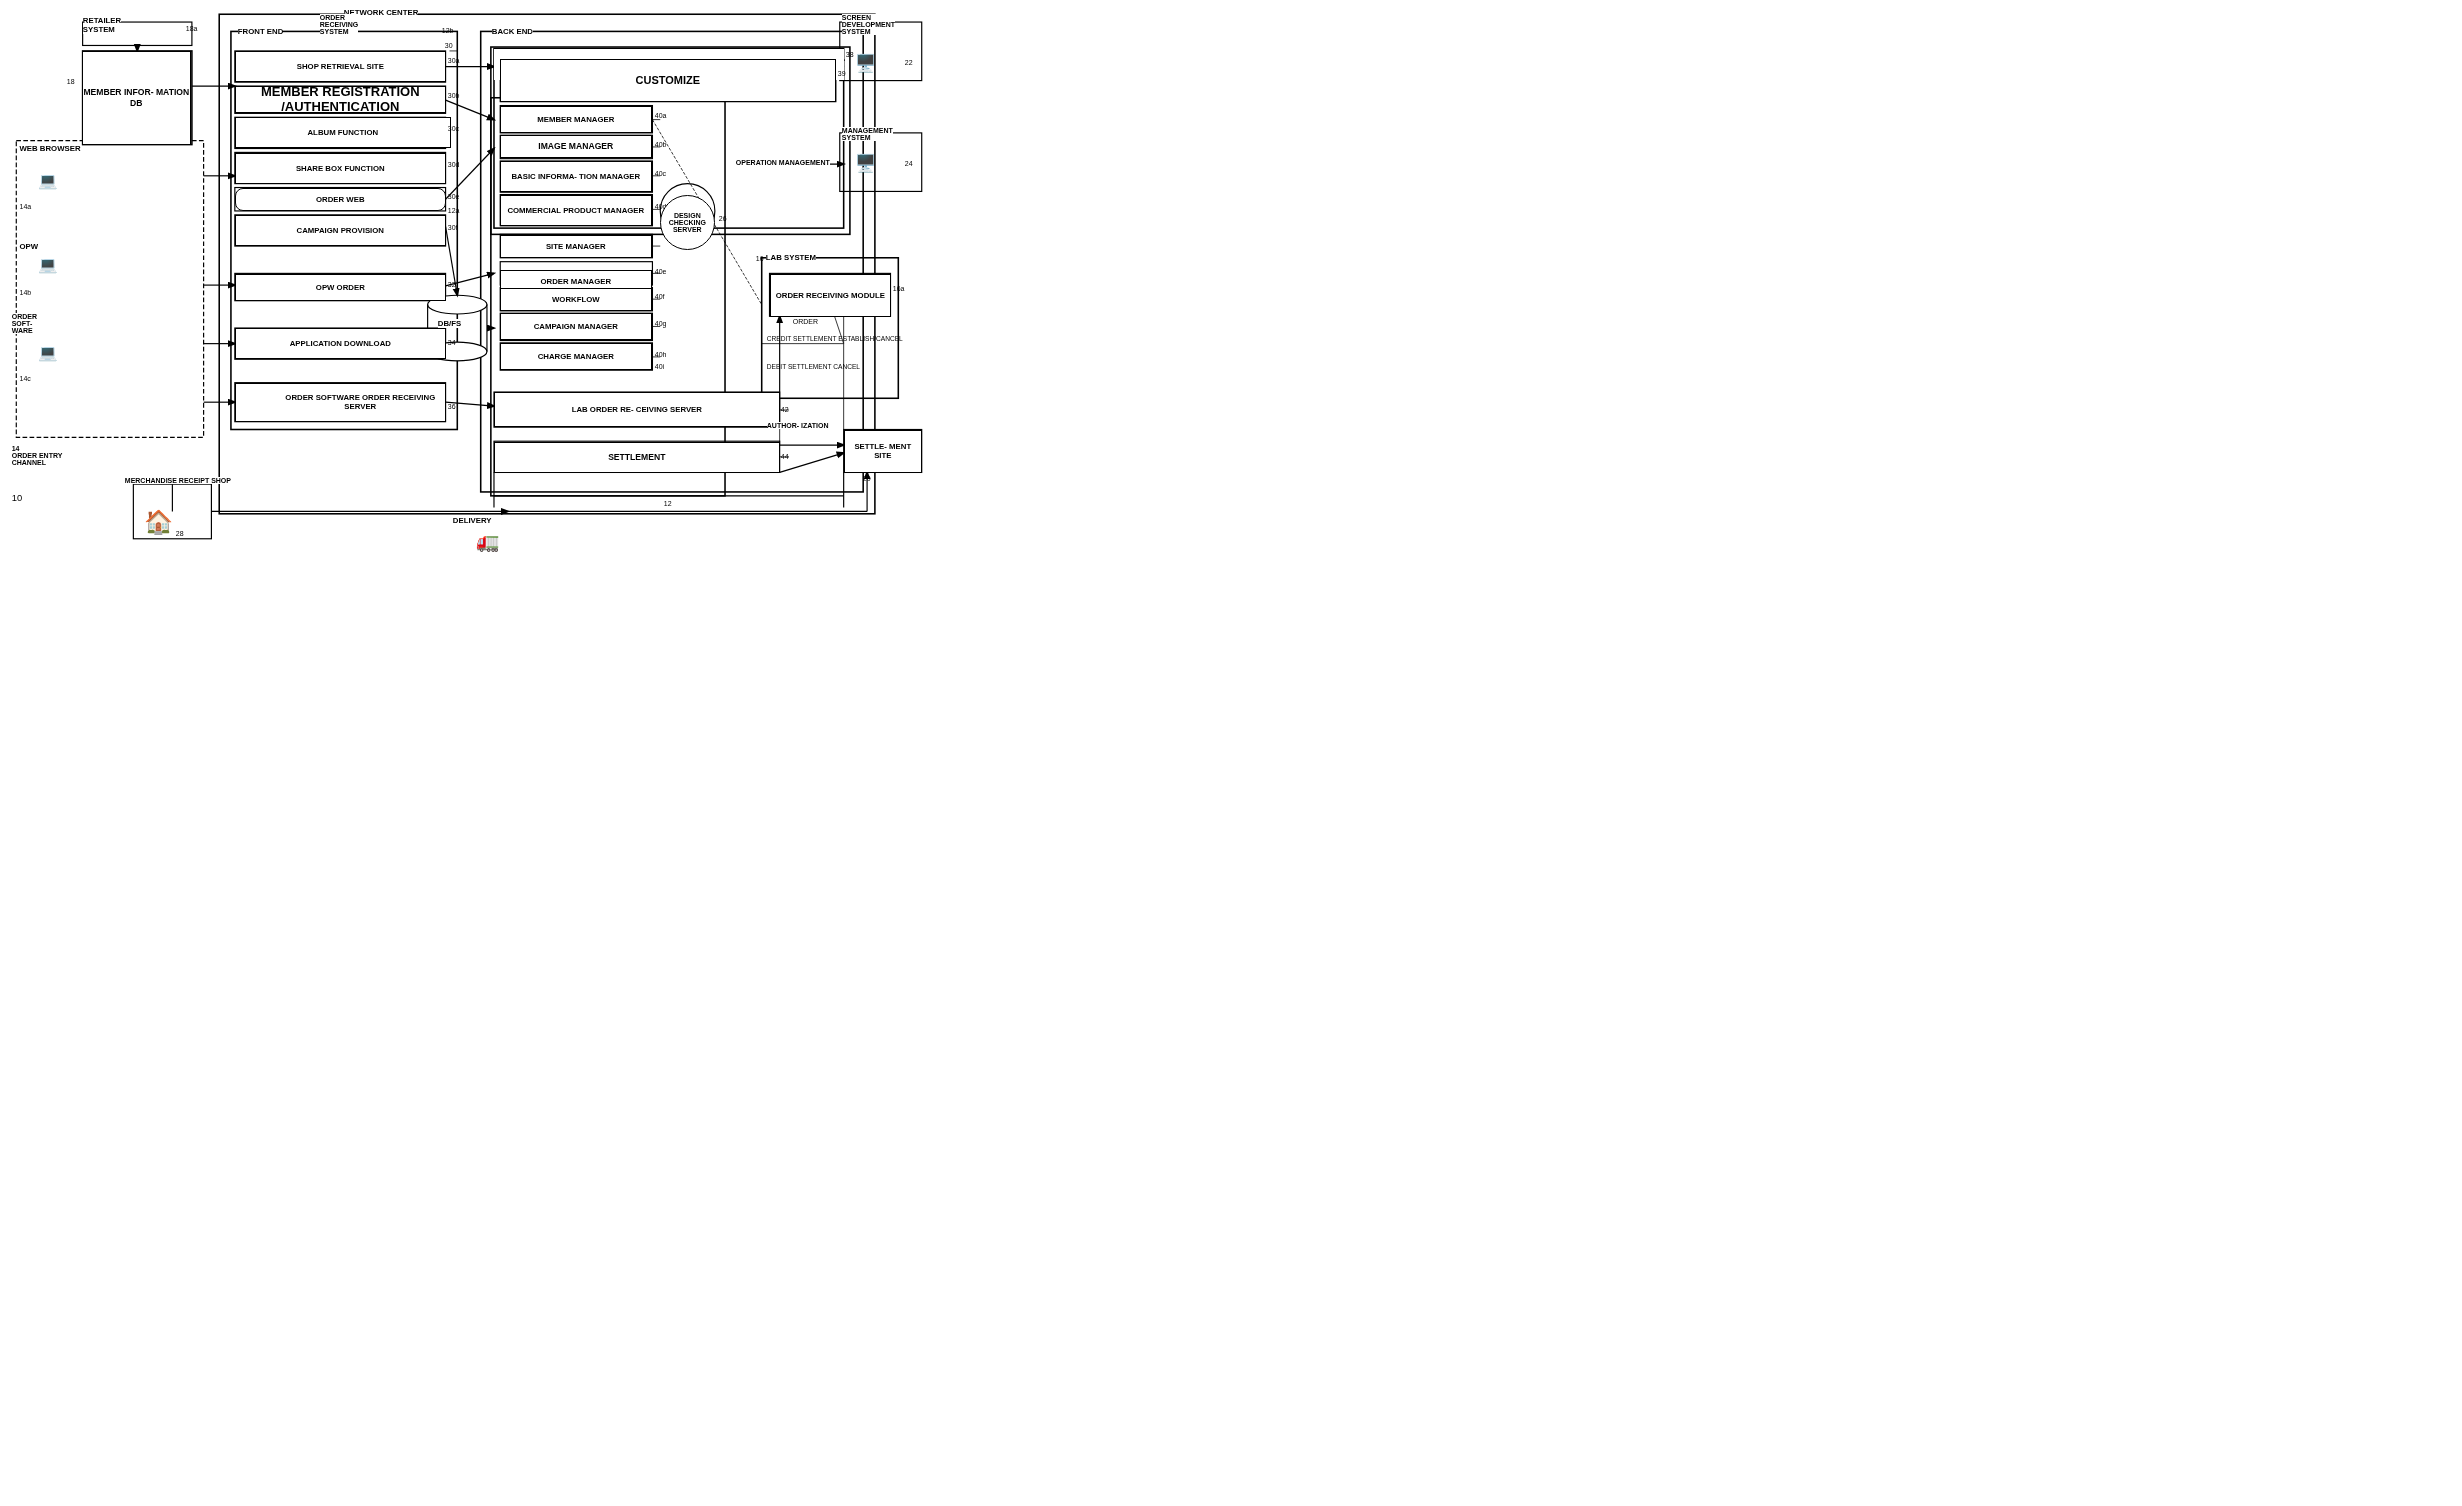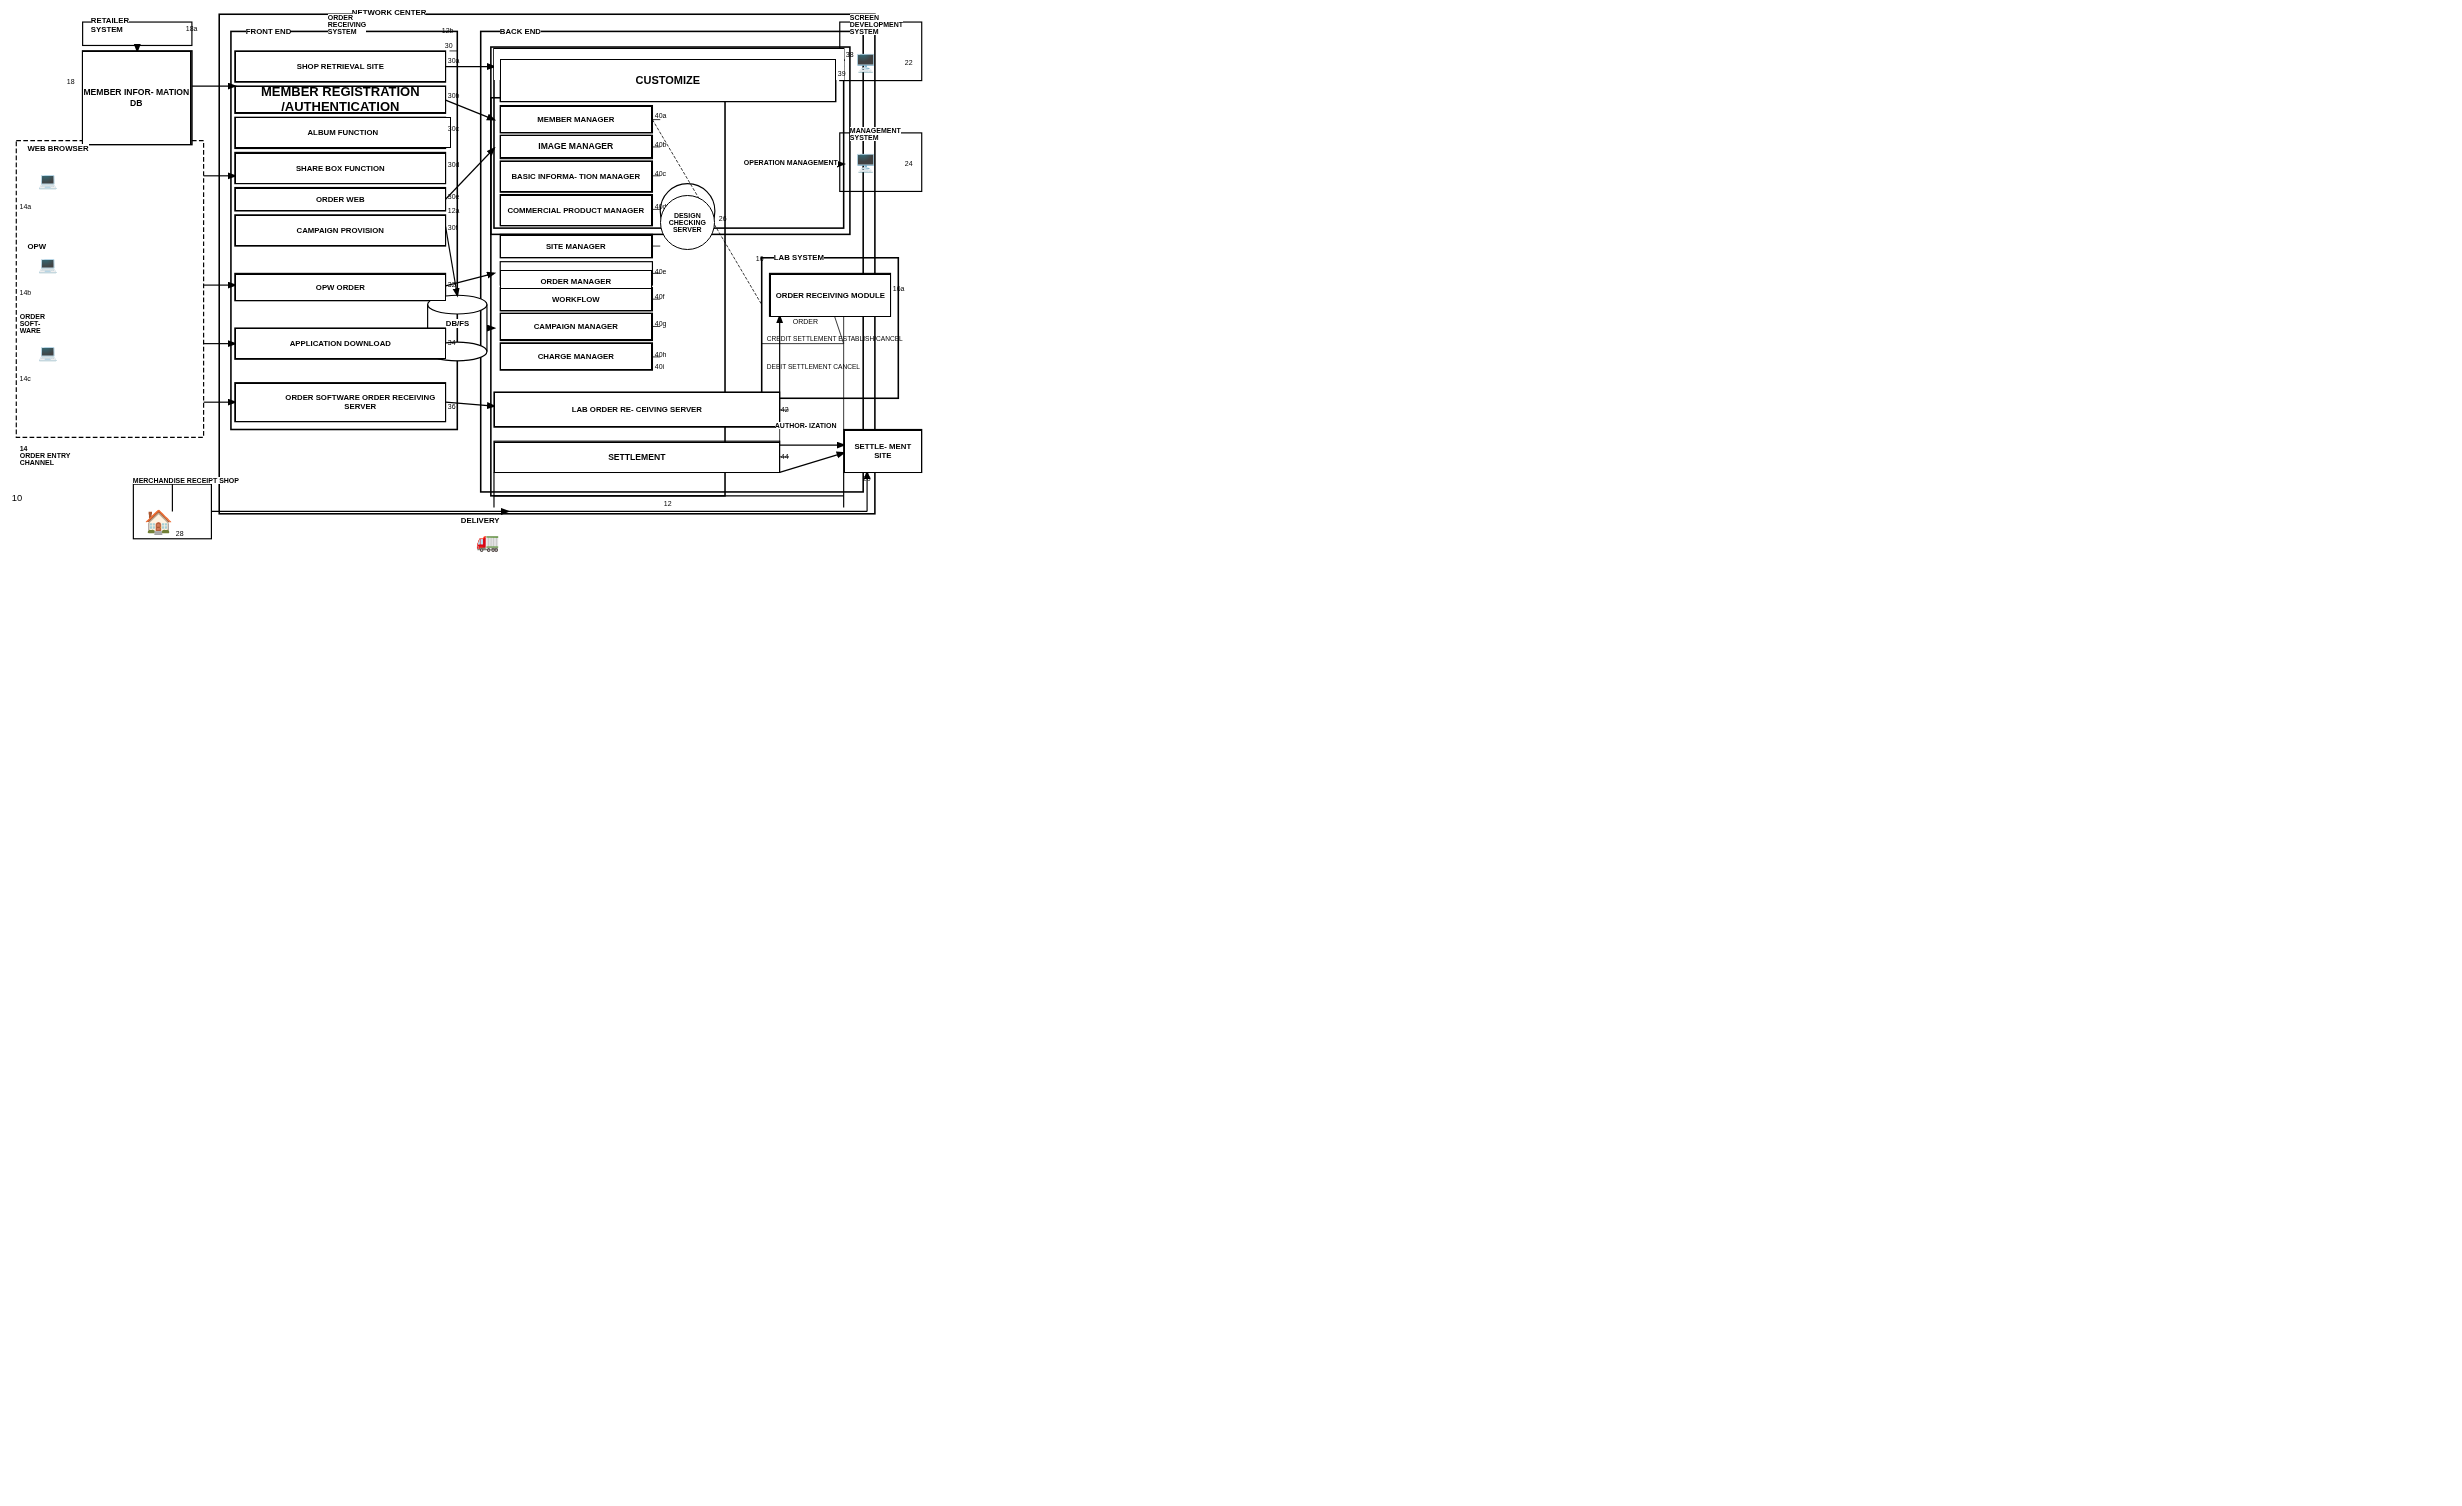--- a/index.html
+++ b/index.html
@@ -28,21 +28,20 @@
       text-align: center;
       font-weight: bold;
       font-size: 7.8px;
       line-height: 1.2;
     }
     .label {
       position: absolute;
       font-size: 7.8px;
       font-weight: bold;
       background: #fff;
-      margin-left: 8px;
     }
     .label-sm {
       position: absolute;
       font-size: 7px;
       font-weight: normal;
     }
     
     svg.arrows {
       position: absolute;
       top: 0; left: 0;
@@ -257,21 +256,21 @@
   <div class="label-sm" style="left:440px; top:84px;">30b</div>
 
   <div class="box" style="left:227px; top:109px; width:216px; height:31px; font-size:7.8px;">ALBUM
 FUNCTION</div>
   <div class="label-sm" style="left:440px; top:117px;">30c</div>
 
   <div class="box" style="left:227px; top:145px; width:211px; height:31px; font-size:7.8px;">SHARE BOX
 FUNCTION</div>
   <div class="label-sm" style="left:440px; top:153px;">30d</div>
 
-  <div class="box" style="left:227px; top:180px; width:211px; height:23.4px; font-size:7.8px;">ORDER WEB</div>
+  <div class="box" style="left:227px; top:180px; width:211px; height:23.4px; font-size:7.8px;border-radius:8px;">ORDER WEB</div>
   <div class="label-sm" style="left:440px; top:185px;">30e</div>
   <div class="label-sm" style="left:440px; top:199px;">12a</div>
 
   <div class="box" style="left:227px; top:207px; width:211px; height:31px; font-size:7.8px;">CAMPAIGN
 PROVISION</div>
   <div class="label-sm" style="left:440px; top:216px;">30f</div>
 
   <div class="box" style="left:227px; top:266px; width:211px; height:27px; font-size:7.8px;">OPW ORDER</div>
   <div class="label-sm" style="left:440px; top:273px;">32</div>
 

